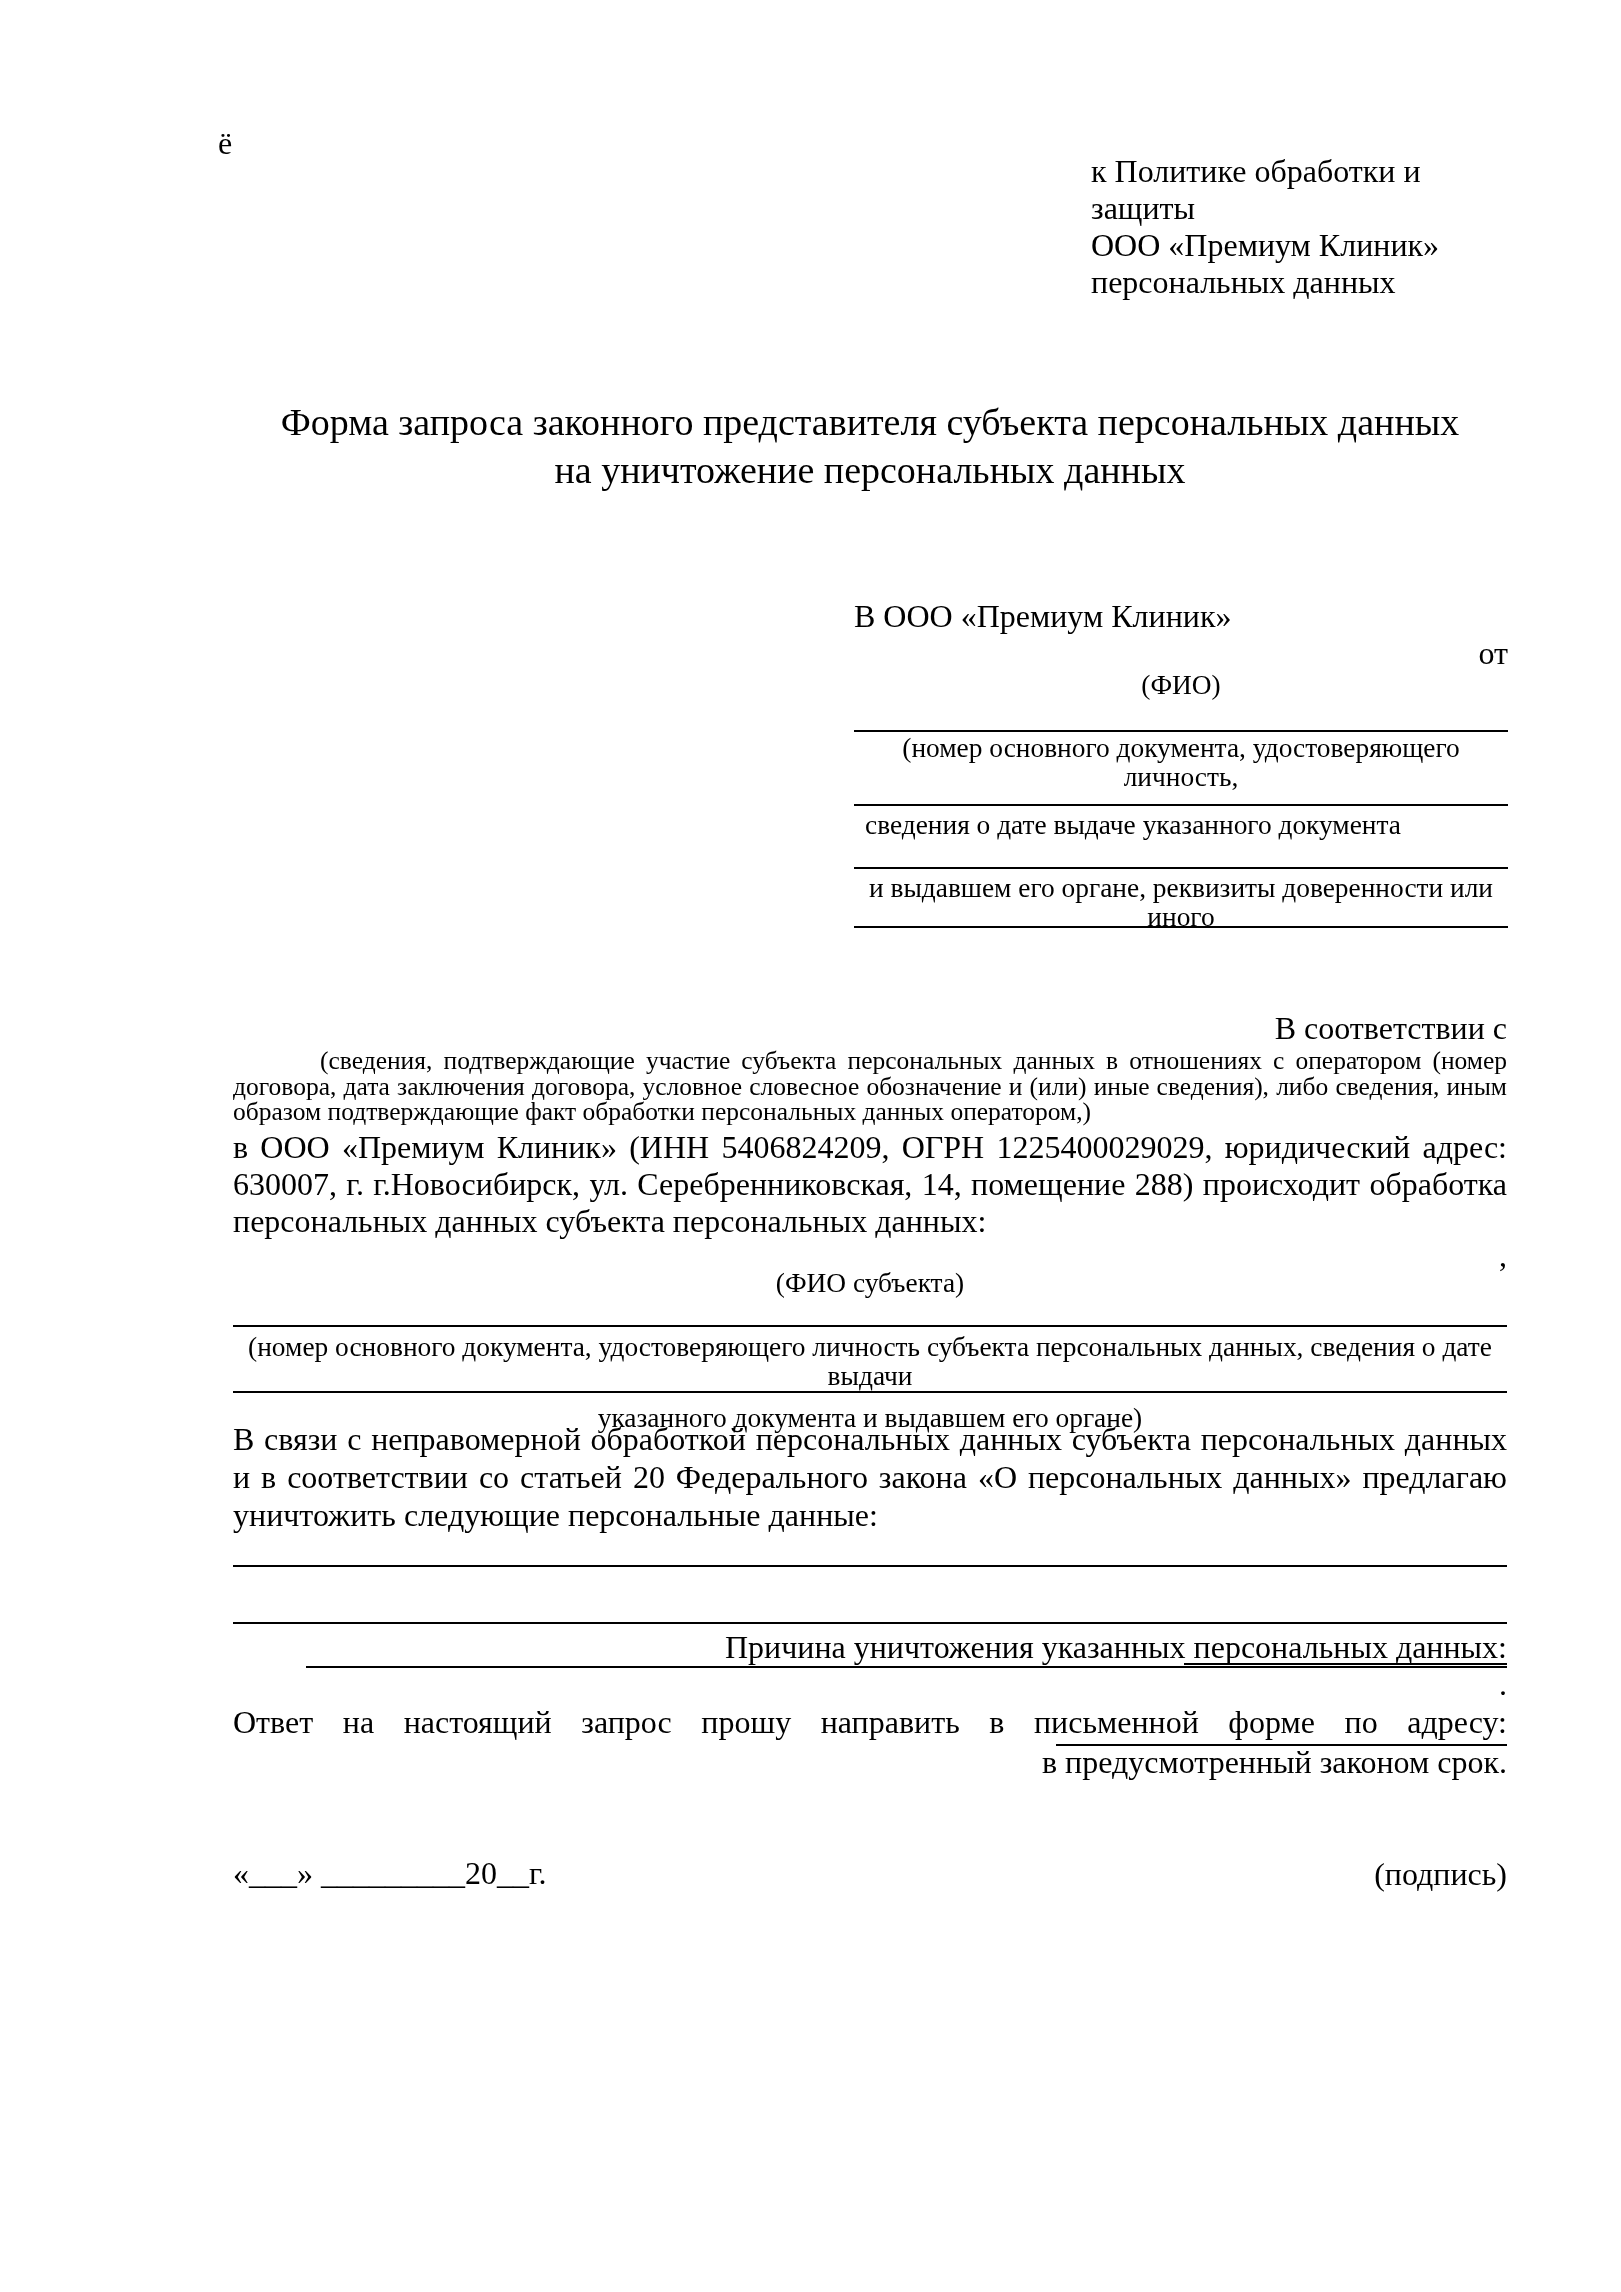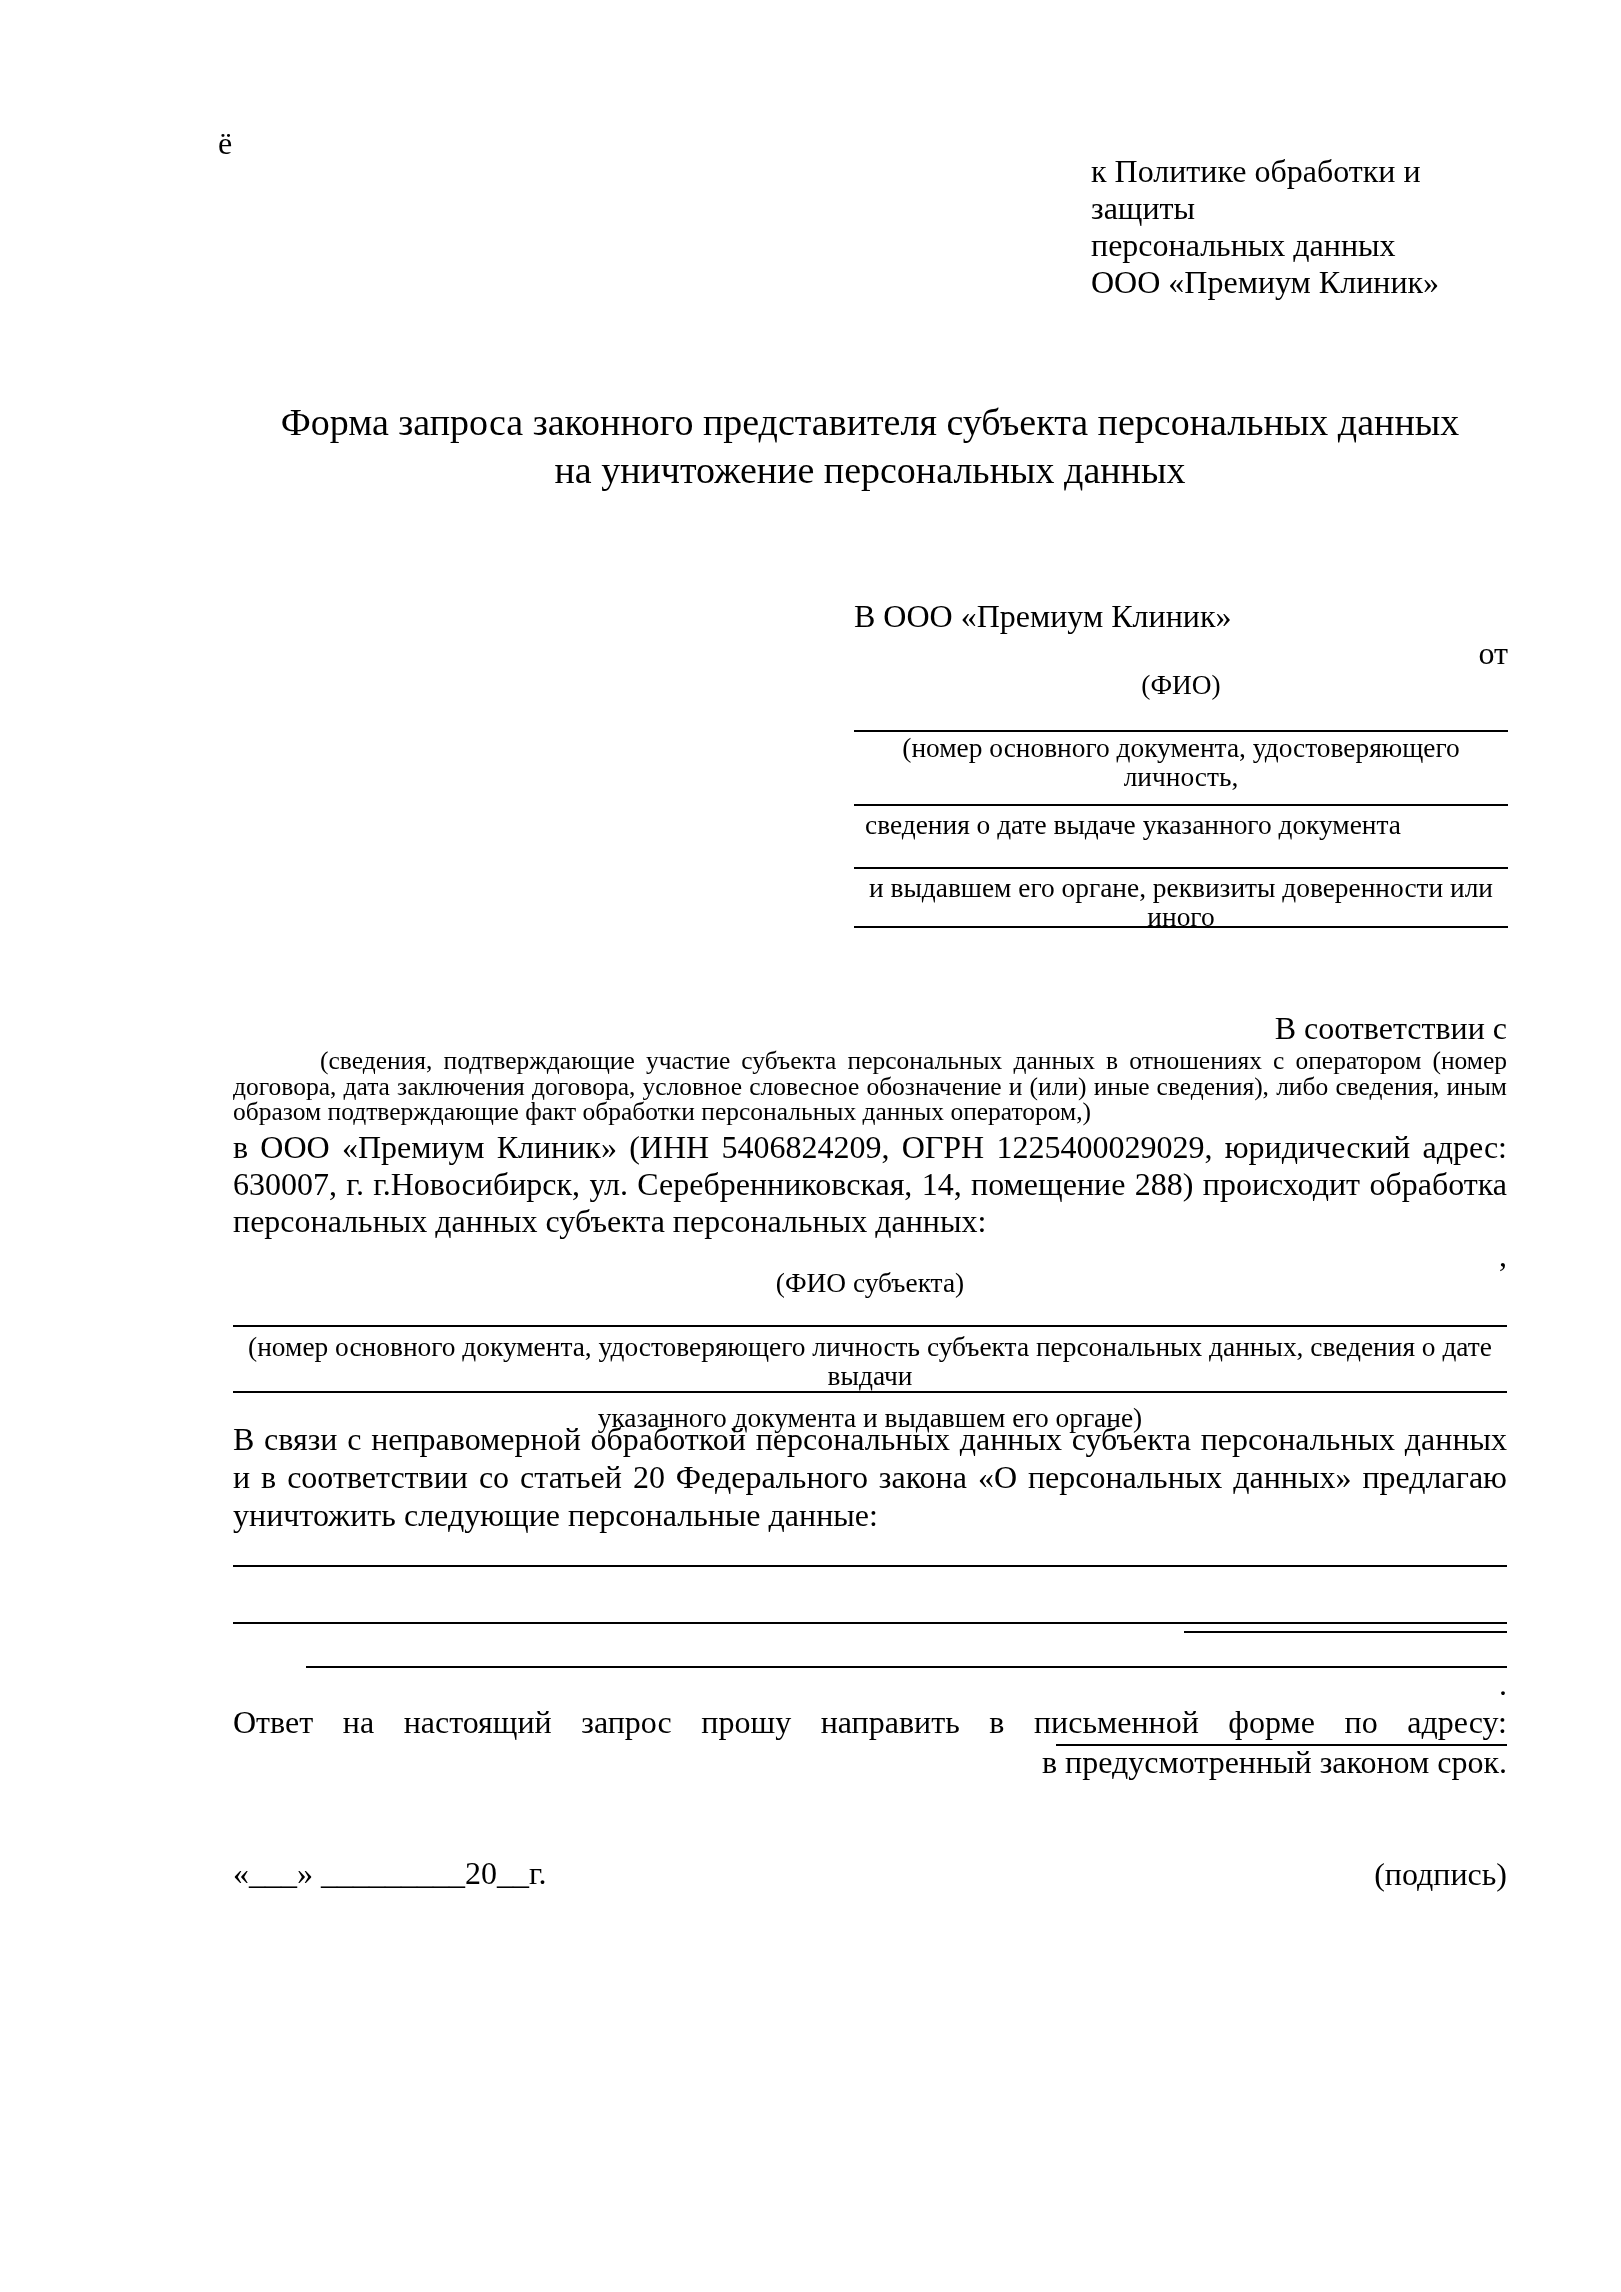--- a/index.html
+++ b/index.html
@@ -27,22 +27,22 @@
 </style>
 </head>
 <body>
 
 <div class="page">
 
   <div class="abs body-text" style="left:218px; top:125px;">ё</div>
 
   <div class="abs body-text" style="left:1091px; top:153px; width:421px;">
     <div>к Политике обработки и защиты</div>
+    <div>ООО «Премиум Клиник»</div>
     <div>персональных данных</div>
-    <div>ООО «Премиум Клиник»</div>
   </div>
 
   <div class="abs title" style="left:233px; top:398px; width:1274px;">
     <div>Форма запроса законного представителя субъекта персональных данных</div>
     <div>на уничтожение персональных данных</div>
   </div>
 
   <div class="abs body-text" style="left:854px; top:598px;">В ООО «Премиум Клиник»</div>
 
   <div class="abs single flex-end" style="left:854px; top:637px; width:654px; height:32px;">
@@ -83,20 +83,21 @@
 
   <div class="abs uline" style="left:233px; top:1391px; width:1274px; height:0;"></div>
   <div class="abs caption" style="left:233px; top:1404px; width:1274px;">указанного документа и выдавшем его органе)</div>
 
   <div class="abs just" style="left:233px; top:1420px; width:1274px; font-size:32px; line-height:38px;">В связи с неправомерной обработкой персональных данных субъекта персональных данных и в соответствии со статьей 20 Федерального закона «О персональных данных» предлагаю уничтожить следующие персональные данные:</div>
 
   <div class="abs uline" style="left:233px; top:1565px; width:1274px; height:0;"></div>
   <div class="abs uline" style="left:233px; top:1622px; width:1274px; height:0;"></div>
 
   <div class="abs single flex-end" style="left:233px; top:1631px; width:1274px; height:30px;">
+    <span style="padding-left:87px;">Причина уничтожения указанных персональных данных:</span>
     <span class="uline" style="width:323px; margin-left:11.8px;"></span>
   </div>
 
   <div class="abs single flex-end" style="left:233px; top:1666px; width:1274px; height:29px;">
     <span class="uline" style="width:1201px;"></span>
     <span>.</span>
   </div>
 
   <div class="abs" style="left:233px; top:1704px; width:1274px; font-size:32px; line-height:37px; text-align:justify; text-align-last:justify;">Ответ на настоящий запрос прошу направить в письменной форме по адресу:</div>
 

